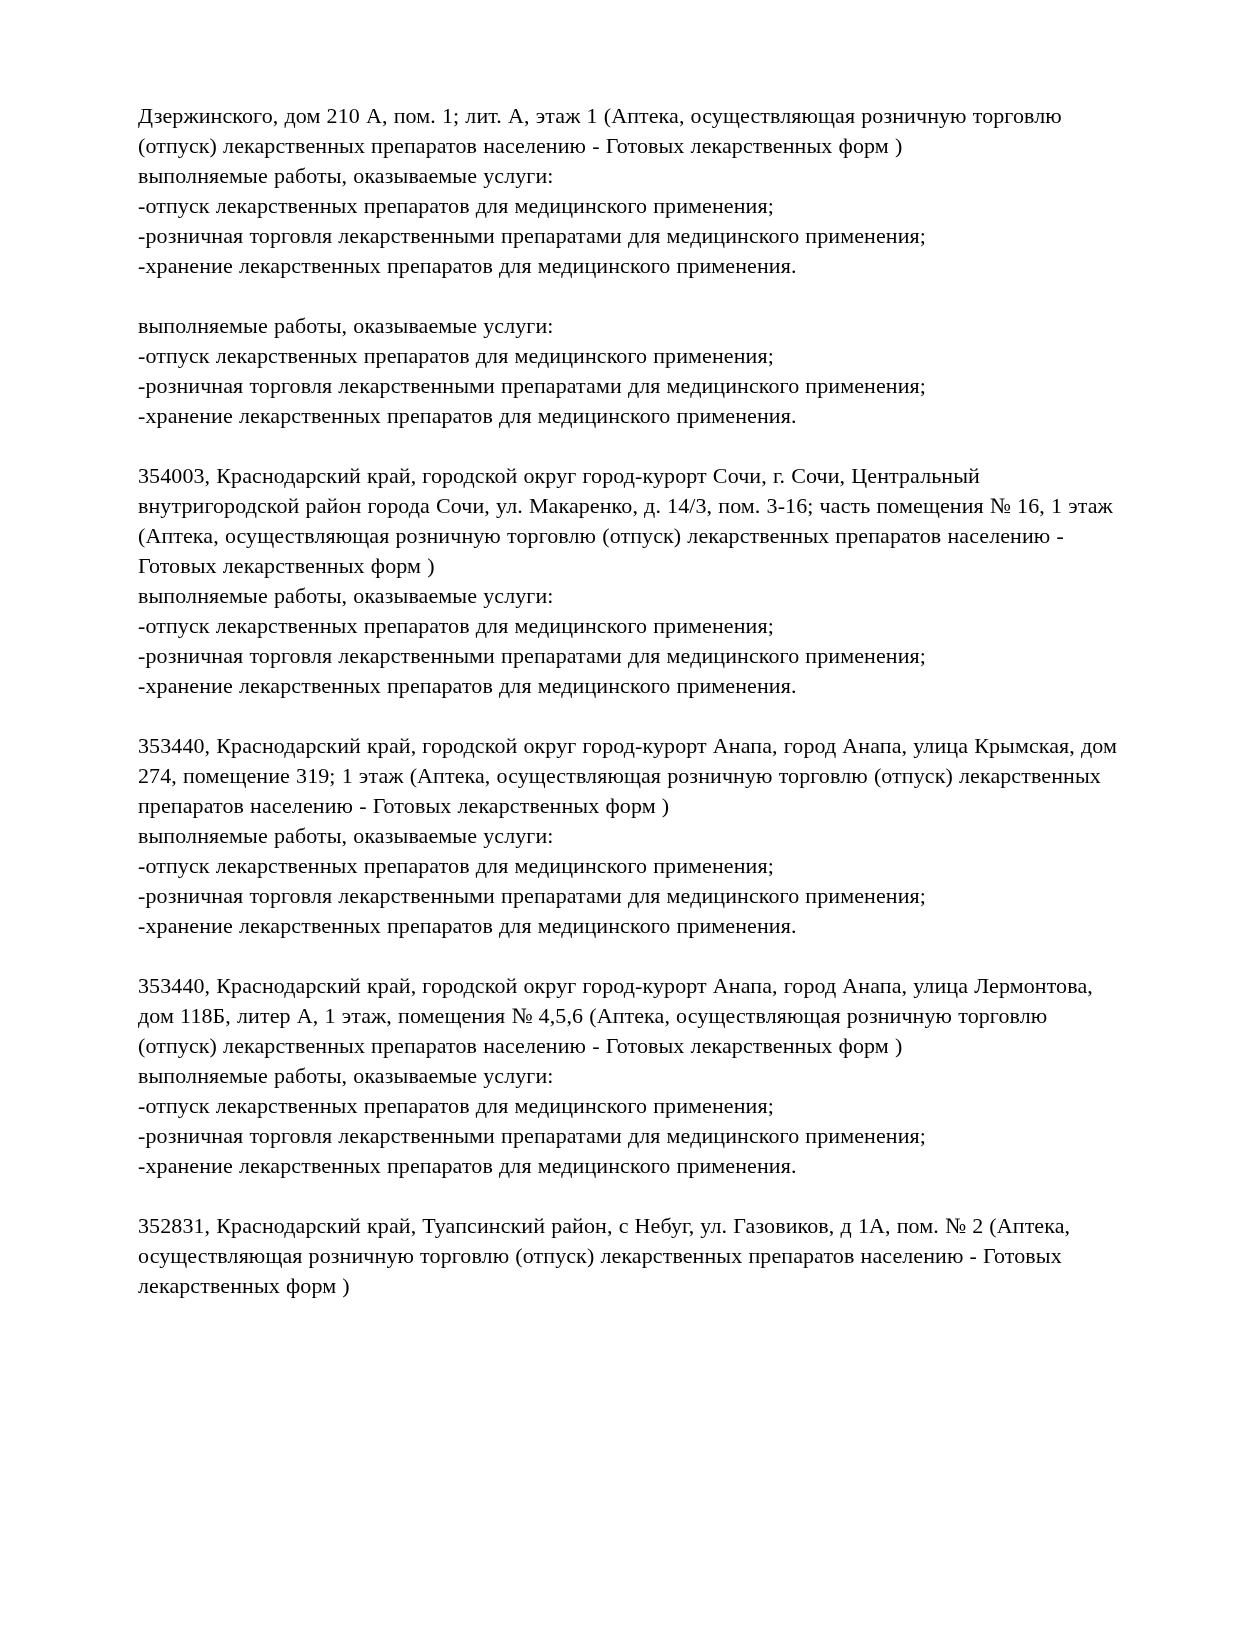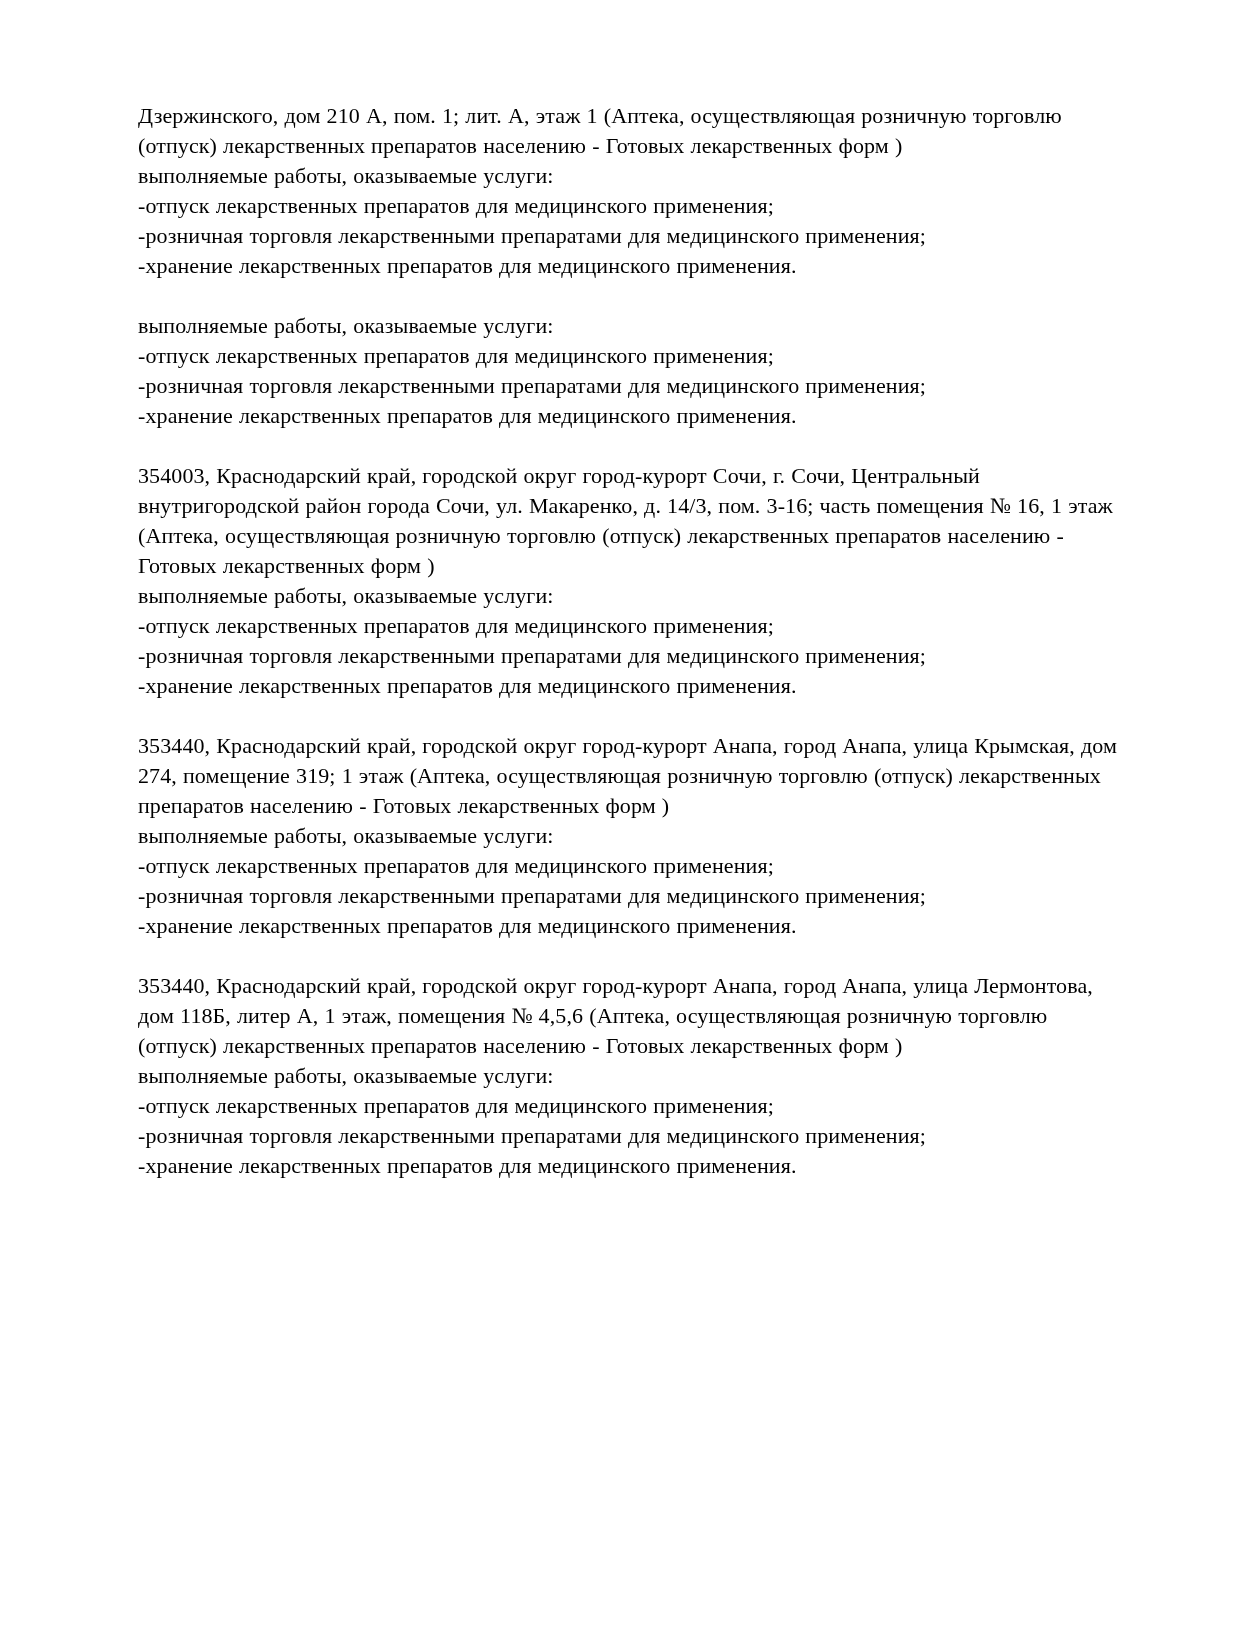--- a/index.html
+++ b/index.html
@@ -75,15 +75,19 @@
       </section>
 
     <section class="entry">
       <p class="addr">353440, Краснодарский край, городской округ город-курорт Анапа, город Анапа, улица Лермонтова, дом 118Б, литер А, 1 этаж, помещения № 4,5,6 (Аптека, осуществляющая розничную торговлю (отпуск) лекарственных препаратов населению - Готовых лекарственных форм )</p>
       <p class="works">выполняемые работы, оказываемые услуги:</p>
     <p class="service">-отпуск лекарственных препаратов для медицинского применения;</p>
         <p class="service">-розничная торговля лекарственными препаратами для медицинского применения;</p>
         <p class="service">-хранение лекарственных препаратов для медицинского применения.</p>
       </section>
 
+    <section class="entry">
+      <p class="addr">352831, Краснодарский край, Туапсинский район, с Небуг, ул. Газовиков, д 1А, пом. № 2 (Аптека, осуществляющая розничную торговлю (отпуск) лекарственных препаратов населению - Готовых лекарственных форм )</p>
+
+    </section>
   </div>
 
 </main>
 
 </body></html>

